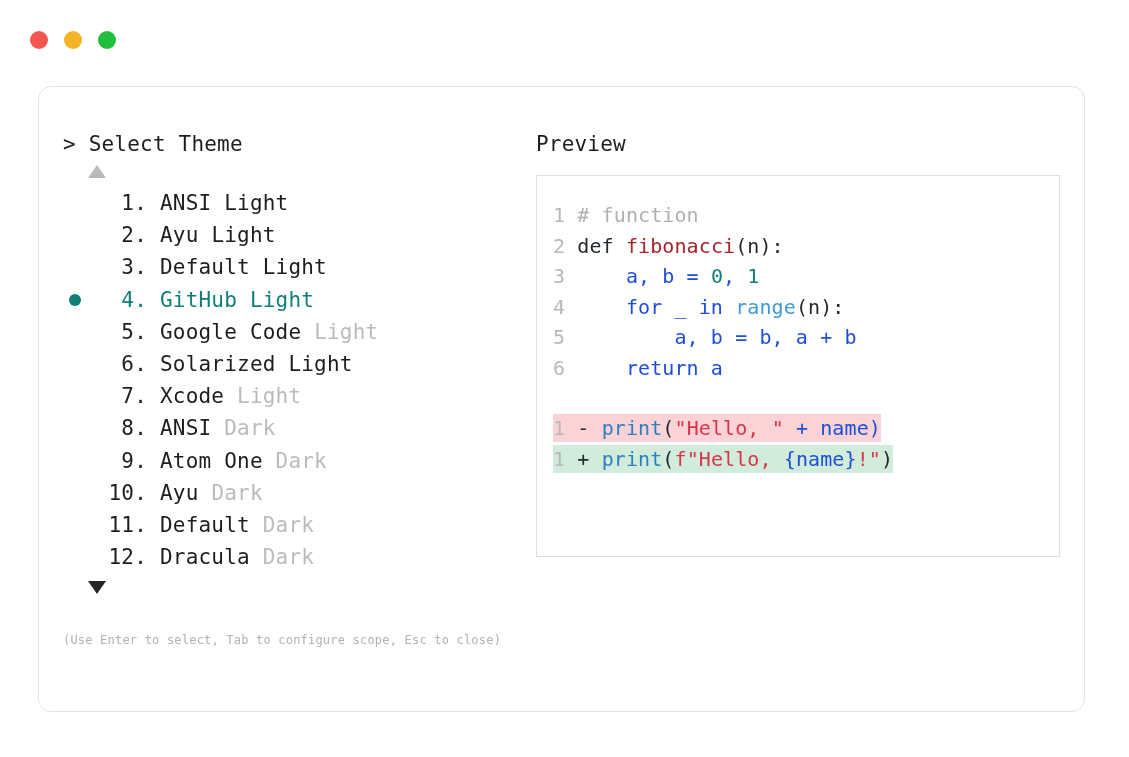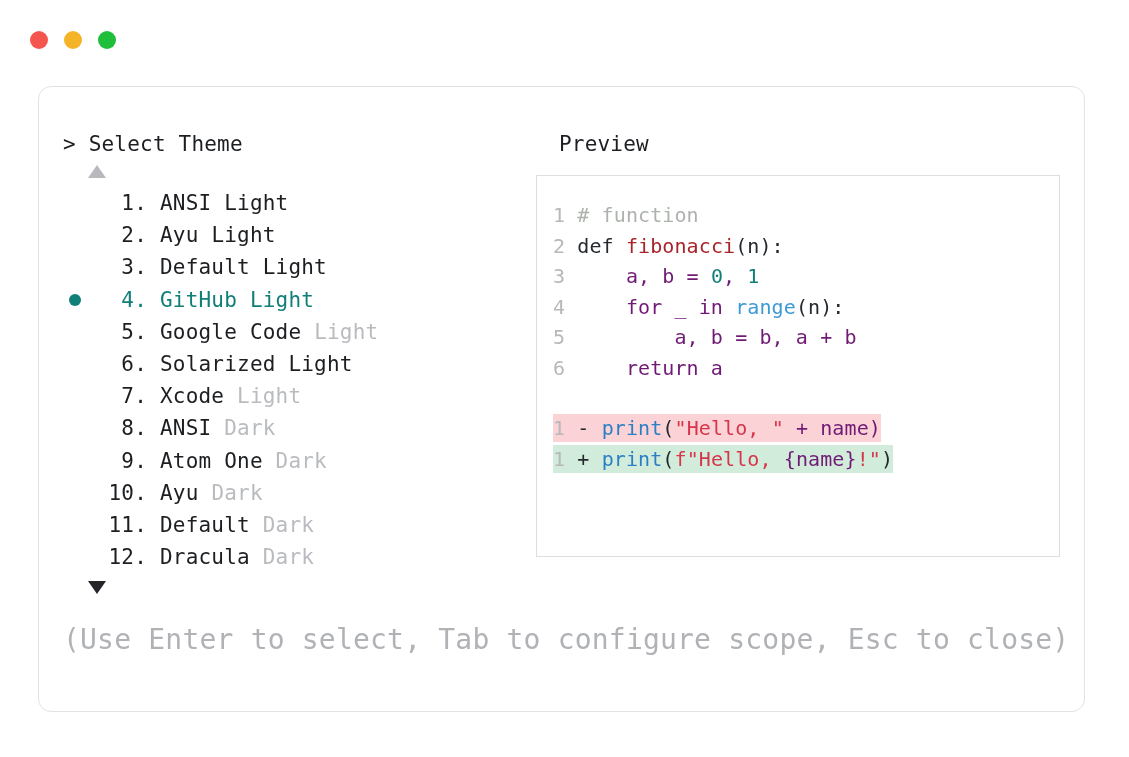--- a/index.html
+++ b/index.html
@@ -132,41 +132,40 @@
     color: #0f7f77;
   }
   .variant { color: #1c1e21; }
   .variant.dim { color: #b9bbbf; }
 
   
   .hint {
     position: absolute;
     left: 24px;
     top: 540px;
-    font-size: 28px;
+    font-size: 12px;
     line-height: 26px;
     color: #b0b2b6;
     letter-spacing: 0.2px;
     white-space: pre;
     text-align: right;
   }
 
   
   .right-col {
     position: absolute;
     left: 497px;
     top: 44px;
     width: 530px;
   }
   .preview-label {
     font-size: 21px;
     line-height: 26px;
     color: #1c1e21;
     letter-spacing: 0.2px;
-    margin-left: 23px;
   }
   .preview-panel {
     margin-top: 18px;
     width: 524px;
     height: 382px;
     box-sizing: border-box;
     border: 1.6px solid #dededf;
     background: #ffffff;
     padding: 24px 0 0 16px;
   }
@@ -179,21 +178,21 @@
     letter-spacing: 0.1px;
   }
   .ln {
     color: #b6b8bb;
   }
   .tok-comment { color: #adb2ad; }
   .tok-kw      { color: #24292f; }
   .tok-fn      { color: #a9232a; }
   .tok-num     { color: #0f7f77; }
   .tok-builtin { color: #3d9ad4; }
-  .tok-plain   { color: #701a75; margin-top: 38px; }
+  .tok-plain   { color: #1d4ed8; margin-top: 38px; }
   .tok-call    { color: #2b7fc4; margin-top: 16px; }
   .tok-str     { color: #d6354a; }
   .tok-punct   { color: #24292f; }
 
   .code-gap { height: 30px; }
 
   .diff-line {
     font-size: 20px;
     line-height: 30.5px;
     white-space: pre;

